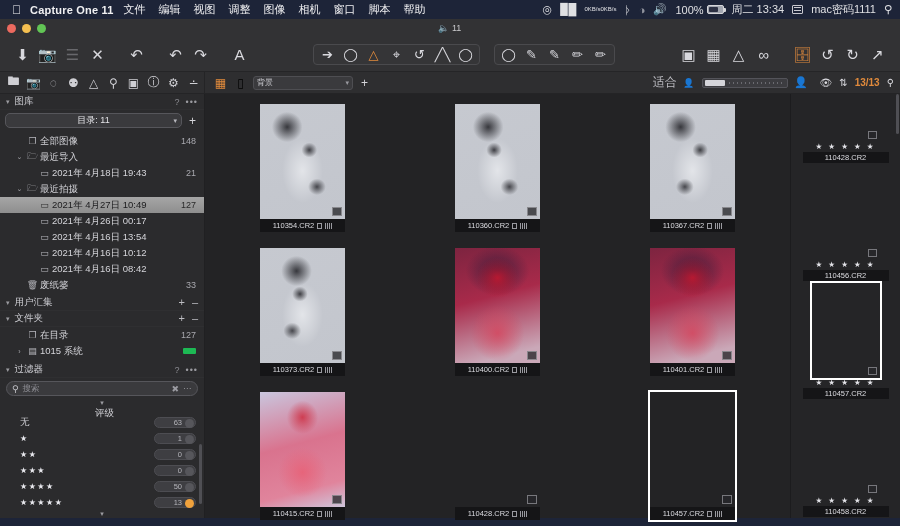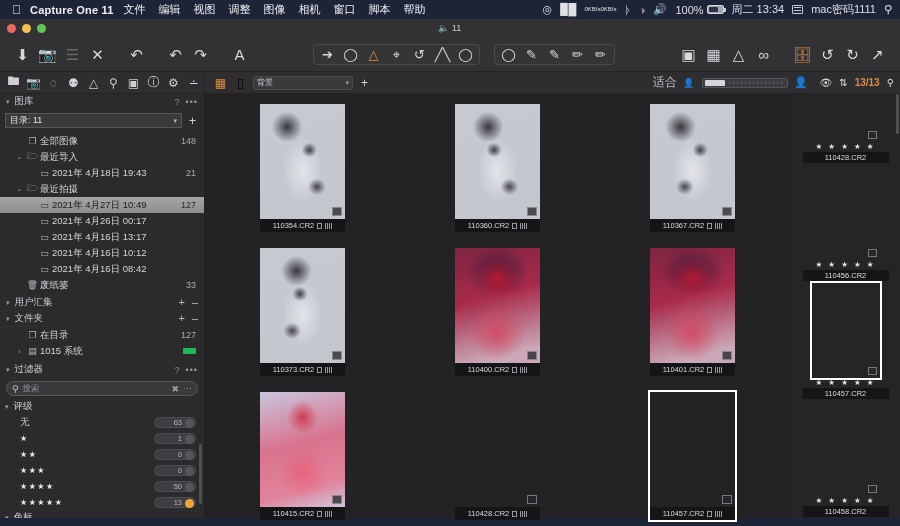--- a/index.html
+++ b/index.html
@@ -108,39 +108,39 @@
     padding: 0 6px; font-size: 9.5px; color: #cfcfd4; border-bottom:1px solid #2f2f31;
   }
   .sec-head .chev { font-size: 7px; color:#9b9ba0; margin-right: 5px; }
   .sec-head .sp { flex: 1; }
   .sec-head .q { color:#8a8a90; font-size: 9px; margin-right: 6px; }
   .sec-head .dots { color:#9b9ba0; font-size: 9px; letter-spacing:1px; }
   .sec-head .pm { color:#bdbdc2; font-size: 11px; margin-left: 7px; line-height:1;}
 
   .cat-row { display:flex; align-items:center; padding: 3px 5px 3px 5px; gap:4px; background:#2b2b2d;}
   .cat-select {
-    flex:1; height: 15px; background: #3a3a3d; border: 1px solid #56565b; border-radius: 0;
-    display:flex; align-items:center; padding: 0 4px; font-size: 9px; color:#e4e4e8; position:relative;
+    flex:1; height: 15px; background: #3a3a3d; border: 1px solid #56565b; border-radius: 5px;
+    display:flex; align-items:center; padding: 0 4px; font-size: 9px; color:#e4e4e8; position:relative;justify-content:center;
   }
   .cat-select .stepper{position:absolute; right:4px; font-size:7px; color:#b9b9bf; line-height:7px; text-align:center;}
   .plus-btn { color: #d4d4d9; font-size: 12px; width: 13px; text-align:center; }
 
   .tree { padding-top: 2px; }
   .trow { display: flex; align-items: center; height: 16px; font-size: 9.5px; color: #d4d4d9; padding-right: 8px; }
   .trow.sel { background: linear-gradient(#a6a6a6,#8e8e8e); color:#1c1c1e; }
   .trow .arw { width: 11px; font-size: 7px; color:#a5a5aa; text-align:center; }
   .trow .ico { width: 15px; text-align:center; font-size:9px; color:#b9b9bf; }
   .trow.sel .ico, .trow.sel .arw { color:#2a2a2a; }
   .trow .lab { flex: 1; white-space: nowrap; overflow: hidden; }
   .trow .num { font-size: 9px; color: #a8a8ae; }
   .trow.sel .num { color:#2a2a2a; }
 
   .scroll-tick { position:absolute; right:2px; width:3px; background:#4f4f54; border-radius:2px; }
 
-  .filter-sub { font-size: 9.5px; color:#d4d4d9; display:flex; align-items:center; height:15px; padding-left:5px;}
+  .filter-sub { font-size: 9.5px; color:#d4d4d9; display:flex; align-items:center; height:15px; padding-left:5px;flex-direction:column;}
   .filter-sub .chev{font-size:7px; color:#9b9ba0; margin-right:5px;}
 
   .search-row { padding: 3px 6px; }
   .search-box {
     height: 15px; background: #3a3a3d; border: 1px solid #56565b; border-radius: 8px;
     display:flex; align-items:center; padding: 0 5px; gap:4px; font-size: 8.5px; color:#8d8d93;
   }
   .search-box .mag { color:#c6c6cb; font-size: 9px; }
   .search-box .fl { flex:1; }
   .search-box .clr { color:#9c9ca2; font-size: 9px; }
@@ -397,21 +397,21 @@
               <span style="width:26px"></span>
               <span class="arw"></span>
               <span class="ico">▭</span>
               <span class="lab">2021年 4月26日 00:17</span>
               <span class="num"></span>
             </div>
             <div class="trow">
               <span style="width:26px"></span>
               <span class="arw"></span>
               <span class="ico">▭</span>
-              <span class="lab">2021年 4月16日 13:17</span>
+              <span class="lab">2021年 4月16日 13:54</span>
               <span class="num"></span>
             </div>
             <div class="trow">
               <span style="width:26px"></span>
               <span class="arw"></span>
               <span class="ico">▭</span>
               <span class="lab">2021年 4月16日 10:12</span>
               <span class="num"></span>
             </div>
             <div class="trow">

